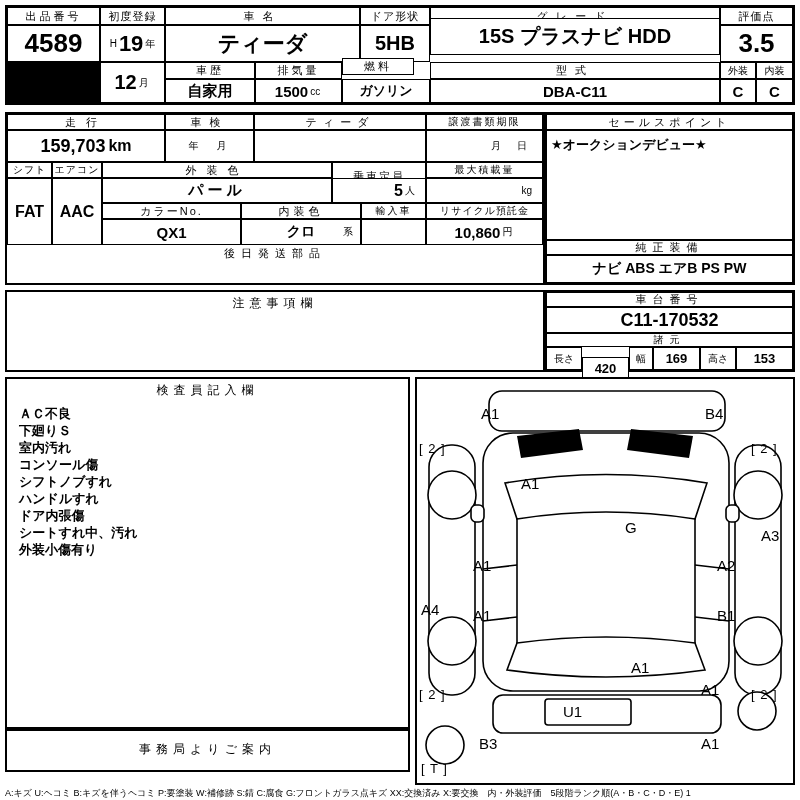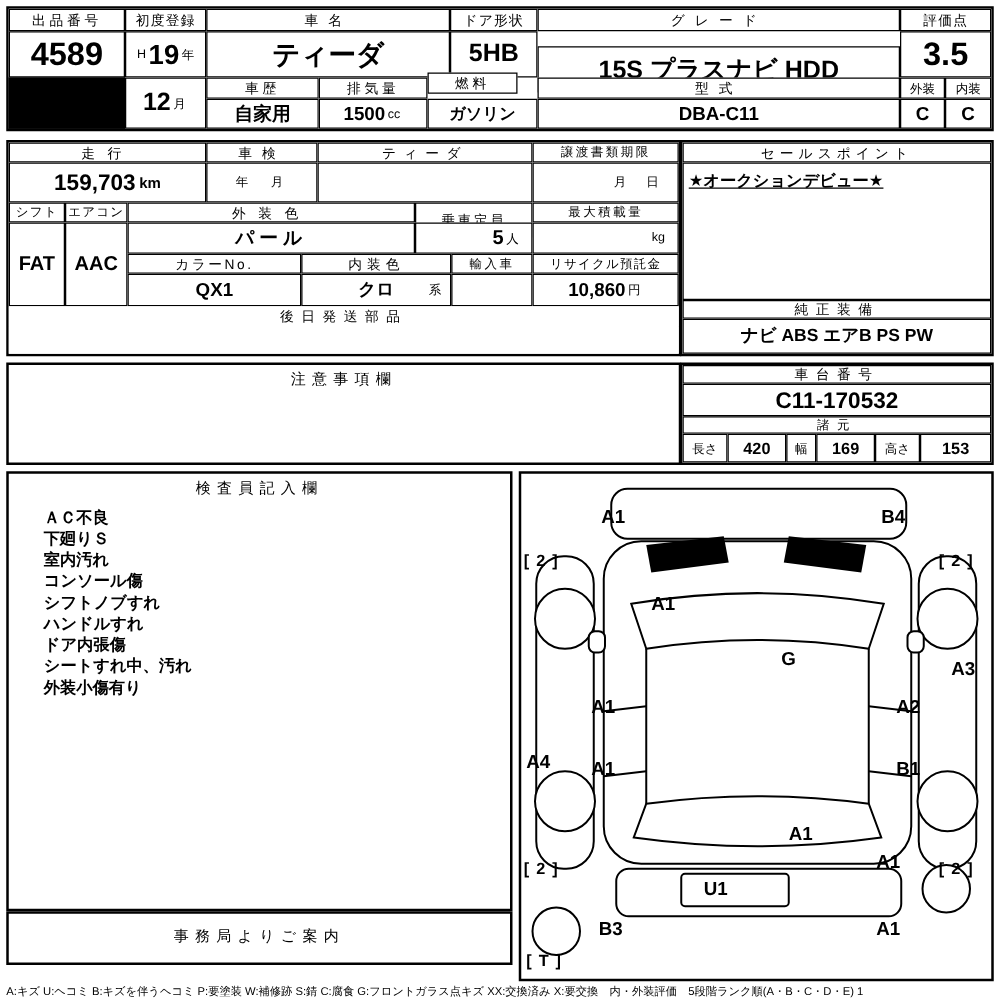--- a/index.html
+++ b/index.html
@@ -5,31 +5,31 @@
   * { margin:0; padding:0; box-sizing:border-box; }
   html,body { background:#fff; }
   body { width:800px; height:800px; font-family:"Liberation Sans","DejaVu Sans",sans-serif; color:#000; }
   .sheet { position:relative; width:800px; height:800px; background:#fff; overflow:hidden; }
   .box { position:absolute; border:2px solid #000; background:#fff; }
   .cell { position:absolute; border:1px solid #000; background:#fff; display:flex; align-items:center; justify-content:center; overflow:hidden; white-space:nowrap; }
   .nob { border:none; }
   .lbl { font-size:11px; letter-spacing:3px; }
   .lbl-sm { font-size:10px; letter-spacing:1px; }
   .val { font-weight:bold; }
-  .fs10{font-size:10px} .fs11{font-size:12px} .fs13{font-size:13px} .fs14{font-size:14px}
+  .fs10{font-size:10px} .fs11{font-size:16px} .fs13{font-size:13px} .fs14{font-size:14px}
   .fs15{font-size:15px} .fs16{font-size:16px} .fs18{font-size:18px} .fs20{font-size:20px}
   .fs22{font-size:22px} .fs26{font-size:26px}
   .right { justify-content:flex-end; }
-  .left { justify-content:flex-start;text-decoration:underline; }
+  .left { justify-content:flex-start; }
   .black { background:#000; }
   .unit { font-size:10px; font-weight:normal; margin:0 2px; }
   .hdrfloat { position:absolute; left:0; right:0; top:3px; text-align:center; font-size:12px; letter-spacing:5px; }
   .remarks { position:absolute; left:12px; top:26px; text-align:left; }
-  .remark-line { font-size:13px; font-weight:bold; line-height:17px;margin-left:16px; }
-  .dlabel { position:absolute; font-size:15px; font-weight:bold; white-space:nowrap; }
+  .remark-line { font-size:13px; font-weight:bold; line-height:17px; }
+  .dlabel { position:absolute; font-size:15px; font-weight:normal; white-space:nowrap; }
   .dlabel.br { font-size:13px; letter-spacing:1px; }
   .footer-legend { position:absolute; left:5px; top:787px; width:792px; font-size:9px; white-space:nowrap; }
   svg { position:absolute; left:0; top:0; }
   svg * { stroke:#000; stroke-width:1.6; fill:none; }
   svg .fill { fill:#000; stroke:none; }
   svg .white { fill:#fff; }
 </style>
 </head>
 <body>
 
@@ -51,21 +51,21 @@
       <span class="unit">月</span>
     </div>
 
     <div class="cell lbl" style="left:158px;top:0;width:195px;height:18px;letter-spacing:8px">車名</div>
     <div class="cell val fs22" style="left:158px;top:18px;width:195px;height:37px">ティーダ</div>
 
     <div class="cell lbl" style="left:353px;top:0;width:70px;height:18px;letter-spacing:1px">ドア形状</div>
     <div class="cell val fs20" style="left:353px;top:18px;width:70px;height:37px">5HB</div>
 
     <div class="cell lbl" style="left:423px;top:0;width:290px;height:18px;letter-spacing:8px">グレード</div>
-    <div class="cell val fs20" style="left:423px;top:30px;width:290px;height:37px">15S プラスナビ HDD</div>
+    <div class="cell val fs20" style="left:423px;top:11px;width:290px;height:37px">15S プラスナビ HDD</div>
 
     <div class="cell lbl" style="left:713px;top:0;width:73px;height:18px;letter-spacing:1px">評価点</div>
     <div class="cell val fs26" style="left:713px;top:18px;width:73px;height:37px">3.5</div>
 
     <div class="cell lbl" style="left:158px;top:55px;width:90px;height:17px">車歴</div>
     <div class="cell val fs15" style="left:158px;top:72px;width:90px;height:24px">自家用</div>
 
     <div class="cell lbl" style="left:248px;top:55px;width:87px;height:17px">排気量</div>
     <div class="cell" style="left:248px;top:72px;width:87px;height:24px">
       <span class="val fs15">1500</span>
@@ -149,21 +149,21 @@
 
   <div class="box" style="left:5px;top:290px;width:540px;height:82px">
     <div class="hdrfloat">注意事項欄</div>
   </div>
 
   <div class="box" style="left:544px;top:290px;width:251px;height:82px">
     <div class="cell lbl" style="left:0;top:0;width:247px;height:15px;letter-spacing:6px">車台番号</div>
     <div class="cell val fs18" style="left:0;top:15px;width:247px;height:26px">C11-170532</div>
     <div class="cell lbl" style="left:0;top:41px;width:247px;height:14px;font-size:10px;letter-spacing:6px">諸元</div>
     <div class="cell fs10" style="left:0;top:55px;width:36px;height:23px">長さ</div>
-    <div class="cell val fs13" style="left:36px;top:55px;width:47px;height:23px">420</div>
+    <div class="cell val fs13" style="left:36px;top:65px;width:47px;height:23px">420</div>
     <div class="cell fs10" style="left:83px;top:55px;width:24px;height:23px">幅</div>
     <div class="cell val fs13" style="left:107px;top:55px;width:47px;height:23px">169</div>
     <div class="cell fs10" style="left:154px;top:55px;width:36px;height:23px">高さ</div>
     <div class="cell val fs13" style="left:190px;top:55px;width:57px;height:23px">153</div>
   </div>
 
   <div class="box" style="left:5px;top:377px;width:405px;height:352px">
     <div class="hdrfloat">検査員記入欄</div>
     <div class="remarks">
         <div class="remark-line">ＡＣ不良</div>

